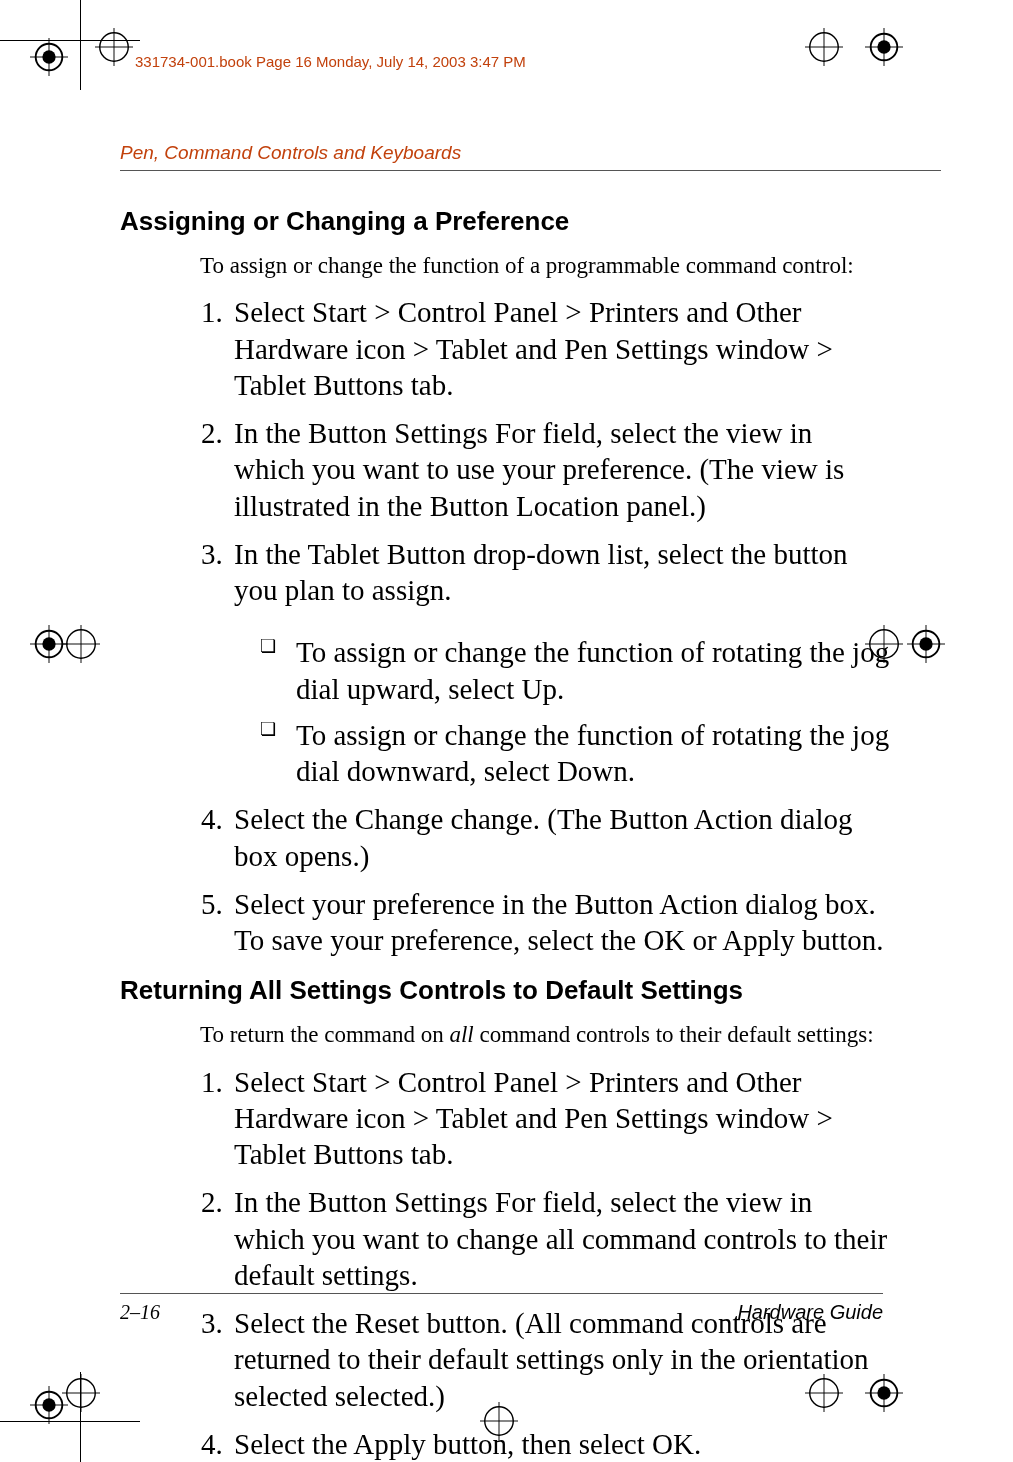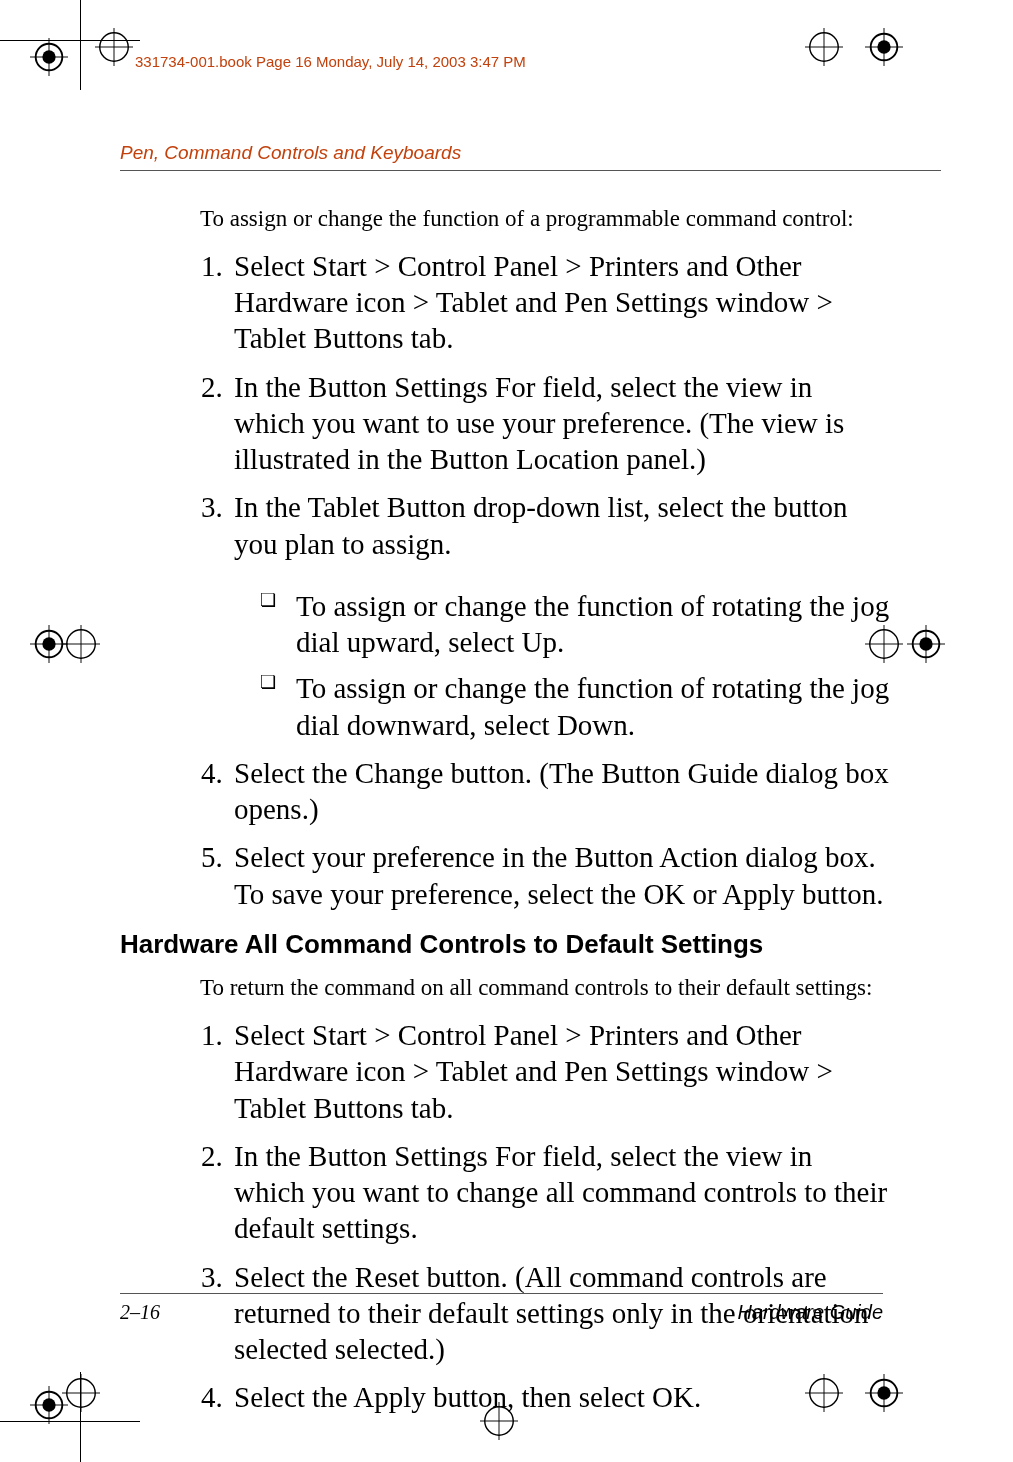--- a/index.html
+++ b/index.html
@@ -44,21 +44,21 @@
   .h2 {
     font-family: Arial, Helvetica, sans-serif;
     font-weight:800; font-size:26px;
     margin: 0 0 14px 0;
   }
   .intro {
     margin: 0 0 14px 80px;
     font-family: "Times New Roman", Times, serif;
     font-size:23px;
   }
-  .intro .ital { }
+  .intro .ital { font-style: italic; }
   ol.steps {
     margin: 0 0 16px 80px;
     padding-left: 30px;
     font-size:29px;
   }
   ol.steps > li {
     margin-bottom: 12px;
     padding-left: 4px;
   }
   ul.sub {
@@ -198,36 +198,37 @@
     </svg>
 </div>
 
 <div class="page-info">331734-001.book  Page 16  Monday, July 14, 2003  3:47 PM</div>
 
 <div class="running-head">Pen, Command Controls and Keyboards</div>
 <div class="head-rule"></div>
 
 <div class="content">
 
+  <div class="h2">Assigning or Changing a Preference</div>
   <p class="intro">To assign or change the function of a programmable command control:</p>
   <ol class="steps">
     <li>Select Start &gt; Control Panel &gt; Printers and Other Hardware icon &gt; Tablet and Pen Settings window &gt; Tablet Buttons tab.</li>
     <li>In the Button Settings For field, select the view in which you want to use your preference. (The view is illustrated in the Button Location panel.)</li>
     <li>
       <span>In the Tablet Button drop-down list, select the button you plan to assign.</span>
       <ul class="sub">
         <li>To assign or change the function of rotating the jog dial upward, select Up.</li>
         <li>To assign or change the function of rotating the jog dial downward, select Down.</li>
       </ul>
     </li>
-    <li>Select the Change button. (The Button Guide dialog box opens.)</li>
+    <li>Select the Change change. (The Button Action dialog box opens.)</li>
     <li>Select your preference in the Button Action dialog box. To save your preference, select the OK or Apply button.</li>
   </ol>
 
-  <div class="h2">Hardware All Command Controls to Default Settings</div>
+  <div class="h2">Returning All Settings Controls to Default Settings</div>
   <p class="intro">
     <span>To return the command on </span><span class="ital">all</span><span> command controls to their default settings:</span>
   </p>
   <ol class="steps">
     <li>Select Start &gt; Control Panel &gt; Printers and Other Hardware icon &gt; Tablet and Pen Settings window &gt; Tablet Buttons tab.</li>
     <li>In the Button Settings For field, select the view in which you want to change all command controls to their default settings.</li>
     <li>Select the Reset button. (All command controls are returned to their default settings only in the orientation selected selected.)</li>
     <li>Select the Apply button, then select OK.</li>
   </ol>
 

